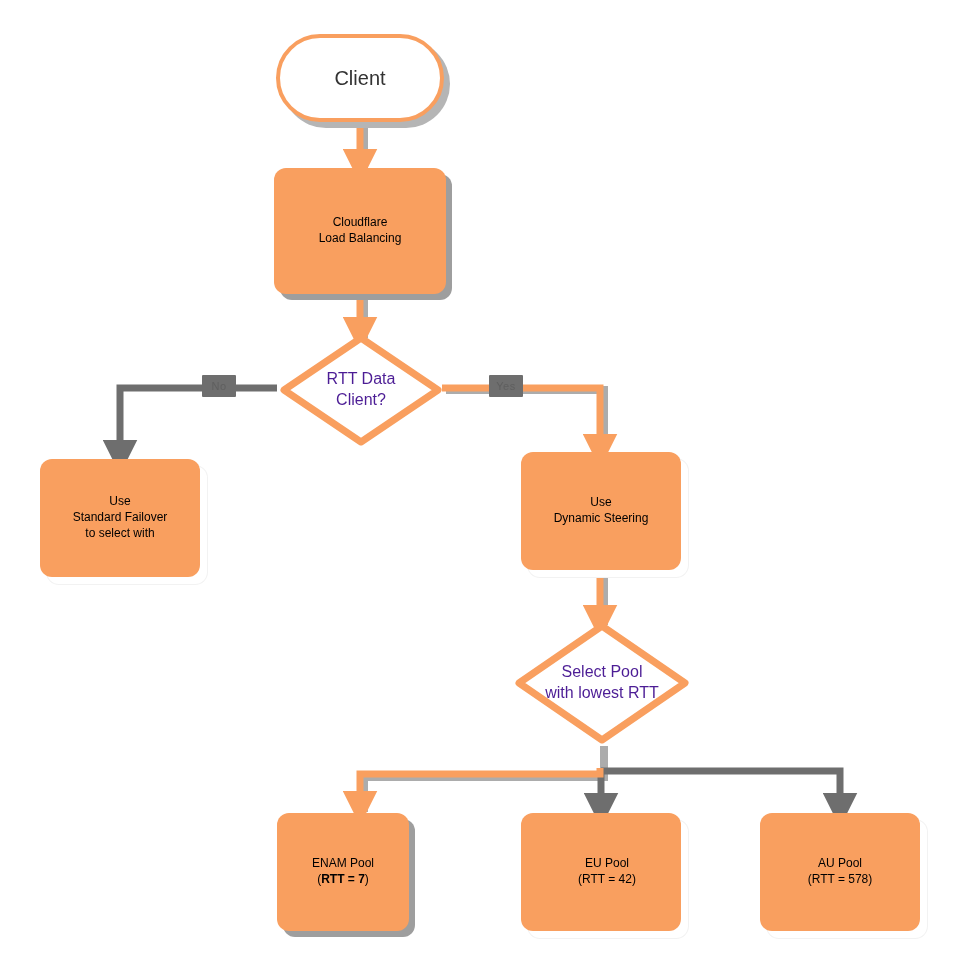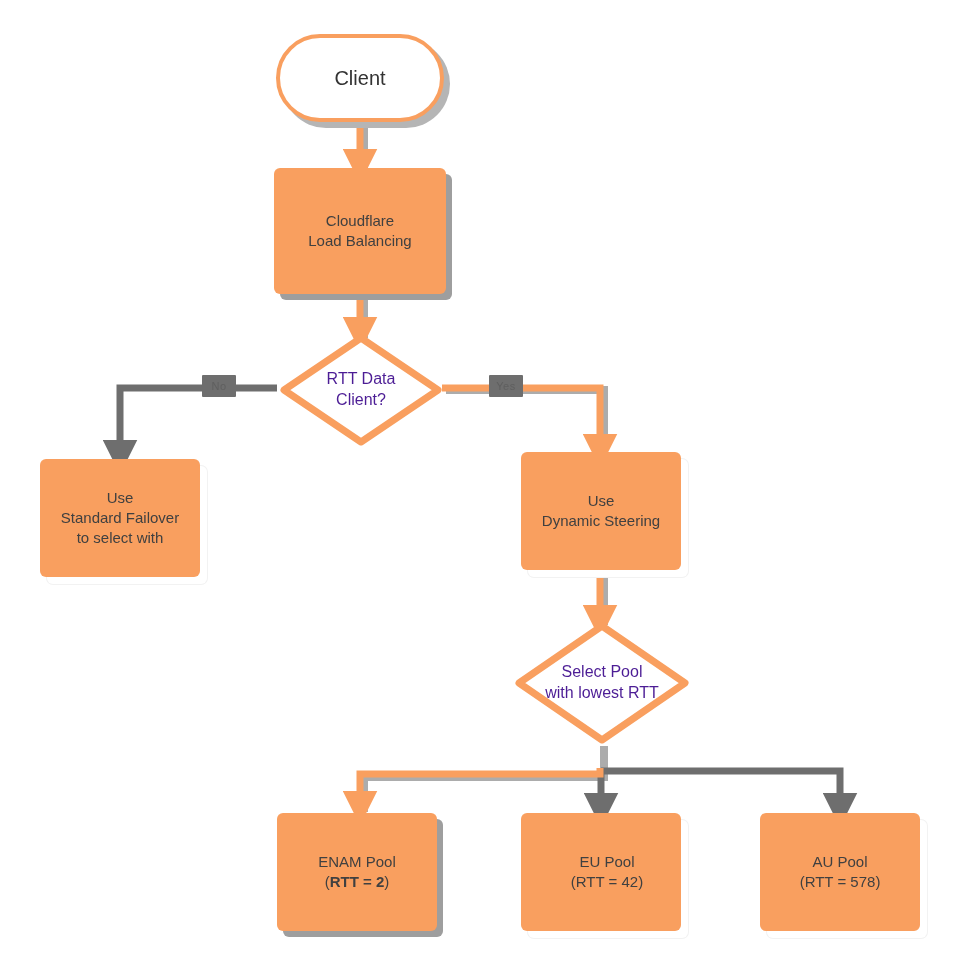--- a/index.html
+++ b/index.html
@@ -32,23 +32,23 @@
     position: absolute;
     box-sizing: border-box;
     display: flex;
     align-items: center;
     justify-content: center;
     text-align: center;
     line-height: 1.32;
   }
   .node-box {
     background: #f99f5f;
-    color: #404040;
-    font-size: 15px;
-    border-radius: 6px;
+    color: #000000;
+    font-size: 12px;
+    border-radius: 12px;
   }
   .node-box.shadow-gray {
     box-shadow: 6px 6px 0 0 #9e9e9e;
   }
   .node-box.shadow-white {
     box-shadow: 7px 7px 0 0 #ffffff, 7px 7px 0 1px #f2f2f2;
   }
   .node-terminal {
     background: #ffffff;
     color: #333333;
@@ -183,25 +183,25 @@
       <polygon points="89,6 172,63 89,120 6,63" fill="#ffffff" stroke="#f99f5f" stroke-width="7" stroke-linejoin="round"></polygon>
     </svg>
     <div class="diamond-label">
       <div>
         <span>Select Pool</span>
         <span class="line2">with lowest RTT</span>
       </div>
     </div>
   </div>
 
-  <div class="node node-box shadow-gray" style="left:277px; top:813px; width:160px; height:118px;">
+  <div class="node node-box shadow-gray" style="left:277px; top:813px; width:132px; height:118px;">
     <div>
       <span>ENAM Pool</span>
       <span class="line2">
-        <span>(</span><span class="bold">RTT = 2</span><span>)</span>
+        <span>(</span><span class="bold">RTT = 7</span><span>)</span>
       </span>
     </div>
   </div>
 
   <div class="node node-box shadow-white" style="left:521px; top:813px; width:160px; height:118px;padding-left:12px;">
     <div>
       <span>EU Pool</span>
       <span class="line2">
         <span>(</span><span>RTT = 42</span><span>)</span>
       </span>

